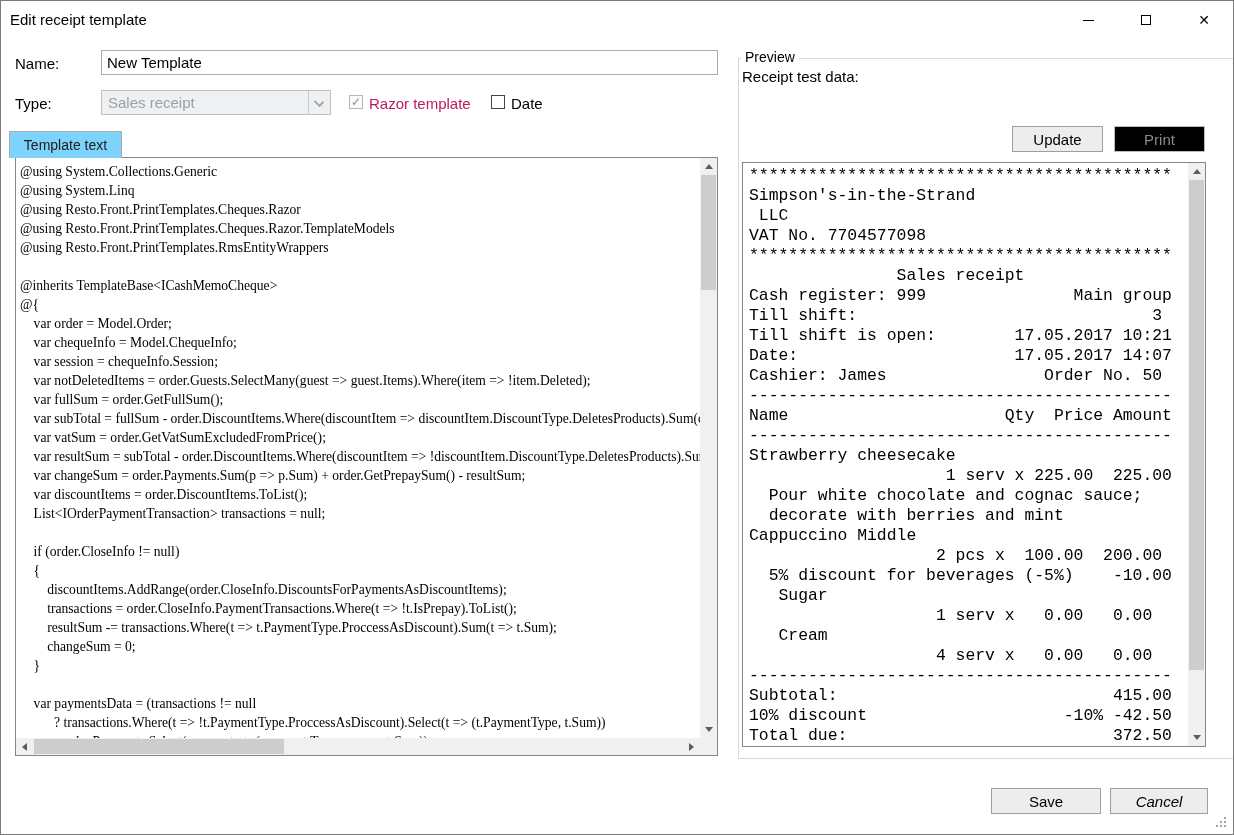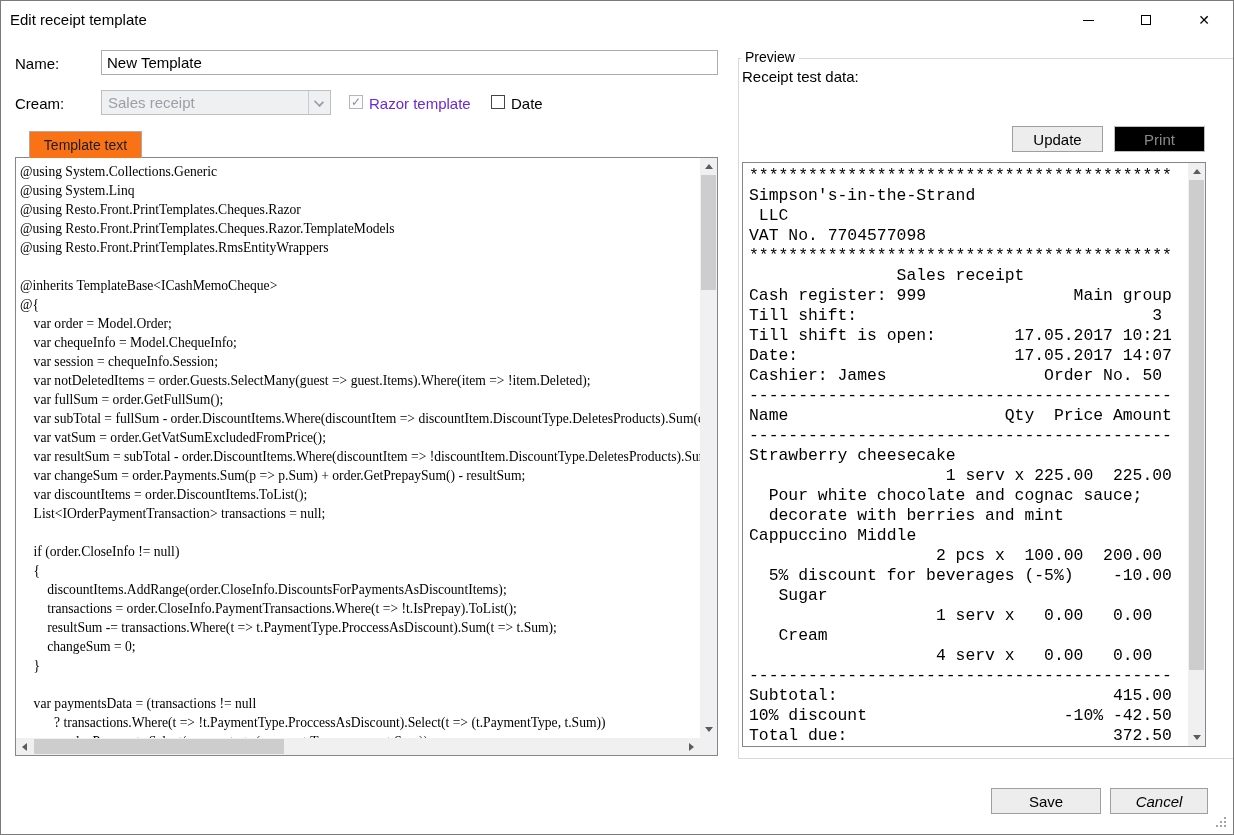--- a/index.html
+++ b/index.html
@@ -18,24 +18,24 @@
   
   .lbl { position:absolute; font-size:15px; color:#000; }
   .txt-input { position:absolute; left:100px; top:49px; width:617px; height:25px; border:1px solid #a9acb0; font-family:"Liberation Sans", sans-serif; font-size:15px; padding:0 5px; color:#000; background:#fff; outline:none; }
   .combo-disabled { position:absolute; left:100px; top:89px; width:230px; height:25px; background:#eef0f1; border:1px solid #bcc0c4; }
   .combo-disabled .val { position:absolute; left:6px; top:3px; font-size:15px; color:#9aa0a6; }
   .combo-disabled .arrow-box { position:absolute; right:0; top:0; bottom:0; width:22px; border-left:1px solid #c7cbce; }
   .chev { position:absolute; left:6px; top:7px; width:8px; height:8px; border-right:2px solid #9aa0a6; border-bottom:2px solid #9aa0a6; transform:rotate(45deg) scale(1,0.8); }
   .checkbox { position:absolute; width:14px; height:14px; background:#fff; display:flex; align-items:center; justify-content:center; font-size:12px; }
   .cb-disabled { border:1px solid #b3b7bb; background:#fbfbfb; color:#8b9196; }
   .cb-enabled  { border:1px solid #454545; color:#000; }
-  .cb-label-disabled { color:#6d28d9;text-align:center; }
-
-  
-  .tab { position:absolute; left:28px; top:130px; width:113px; height:27px; background:#f97316; border:1px solid #ababab; border-bottom:none; z-index:3; display:flex; align-items:center; justify-content:center; font-size:14px; color:#1d1d1d; }
+  .cb-label-disabled { color:#be185d;text-align:center; }
+
+  
+  .tab { position:absolute; left:8px; top:130px; width:113px; height:27px; background:#7dd3fc; border:1px solid #ababab; border-bottom:none; z-index:3; display:flex; align-items:center; justify-content:center; font-size:14px; color:#1d1d1d; }
   .editor { position:absolute; left:14px; top:156px; width:703px; height:599px; border:1px solid #82878f; background:#fff; }
   .editor pre { position:absolute; left:0; top:0; right:17px; bottom:17px; overflow:hidden; padding:4px 0 0 4px; font-family:Liberation Serif, serif; font-size:13.6px; line-height:19px; color:#000; white-space:pre; }
 
   
   .sb-v { position:absolute; top:0; right:0; width:17px; background:#f0f0f0; }
   .sb-h { position:absolute; left:0; bottom:0; height:17px; background:#f0f0f0; }
   .sb-corner { position:absolute; right:0; bottom:0; width:17px; height:17px; background:#f0f0f0; }
   .sb-arrow { position:absolute; width:17px; height:17px; display:flex; align-items:center; justify-content:center; }
   .tri-up    { width:0; height:0; border-left:4px solid transparent; border-right:4px solid transparent; border-bottom:5px solid #5c5c5c; }
   .tri-down  { width:0; height:0; border-left:4px solid transparent; border-right:4px solid transparent; border-top:5px solid #5c5c5c; }
@@ -79,21 +79,21 @@
         </div>
       <div class="win-btn">
           <span class="glyph-close">✕</span>
         </div>
     </div>
   </div>
 
   <div class="lbl" style="left:14px; top:54px;">Name:</div>
   <input class="txt-input" type="text" value="New Template" style="">
 
-  <div class="lbl" style="left:14px; top:94px;">Cream:</div>
+  <div class="lbl" style="left:14px; top:94px;">Type:</div>
   <div class="combo-disabled">
     <span class="val">Sales receipt</span>
     <span class="arrow-box">
         <span class="chev"></span>
       </span>
   </div>
 
   <span class="checkbox cb-disabled" style="left:348px; top:94px;">
       <span>✓</span>
     </span>

